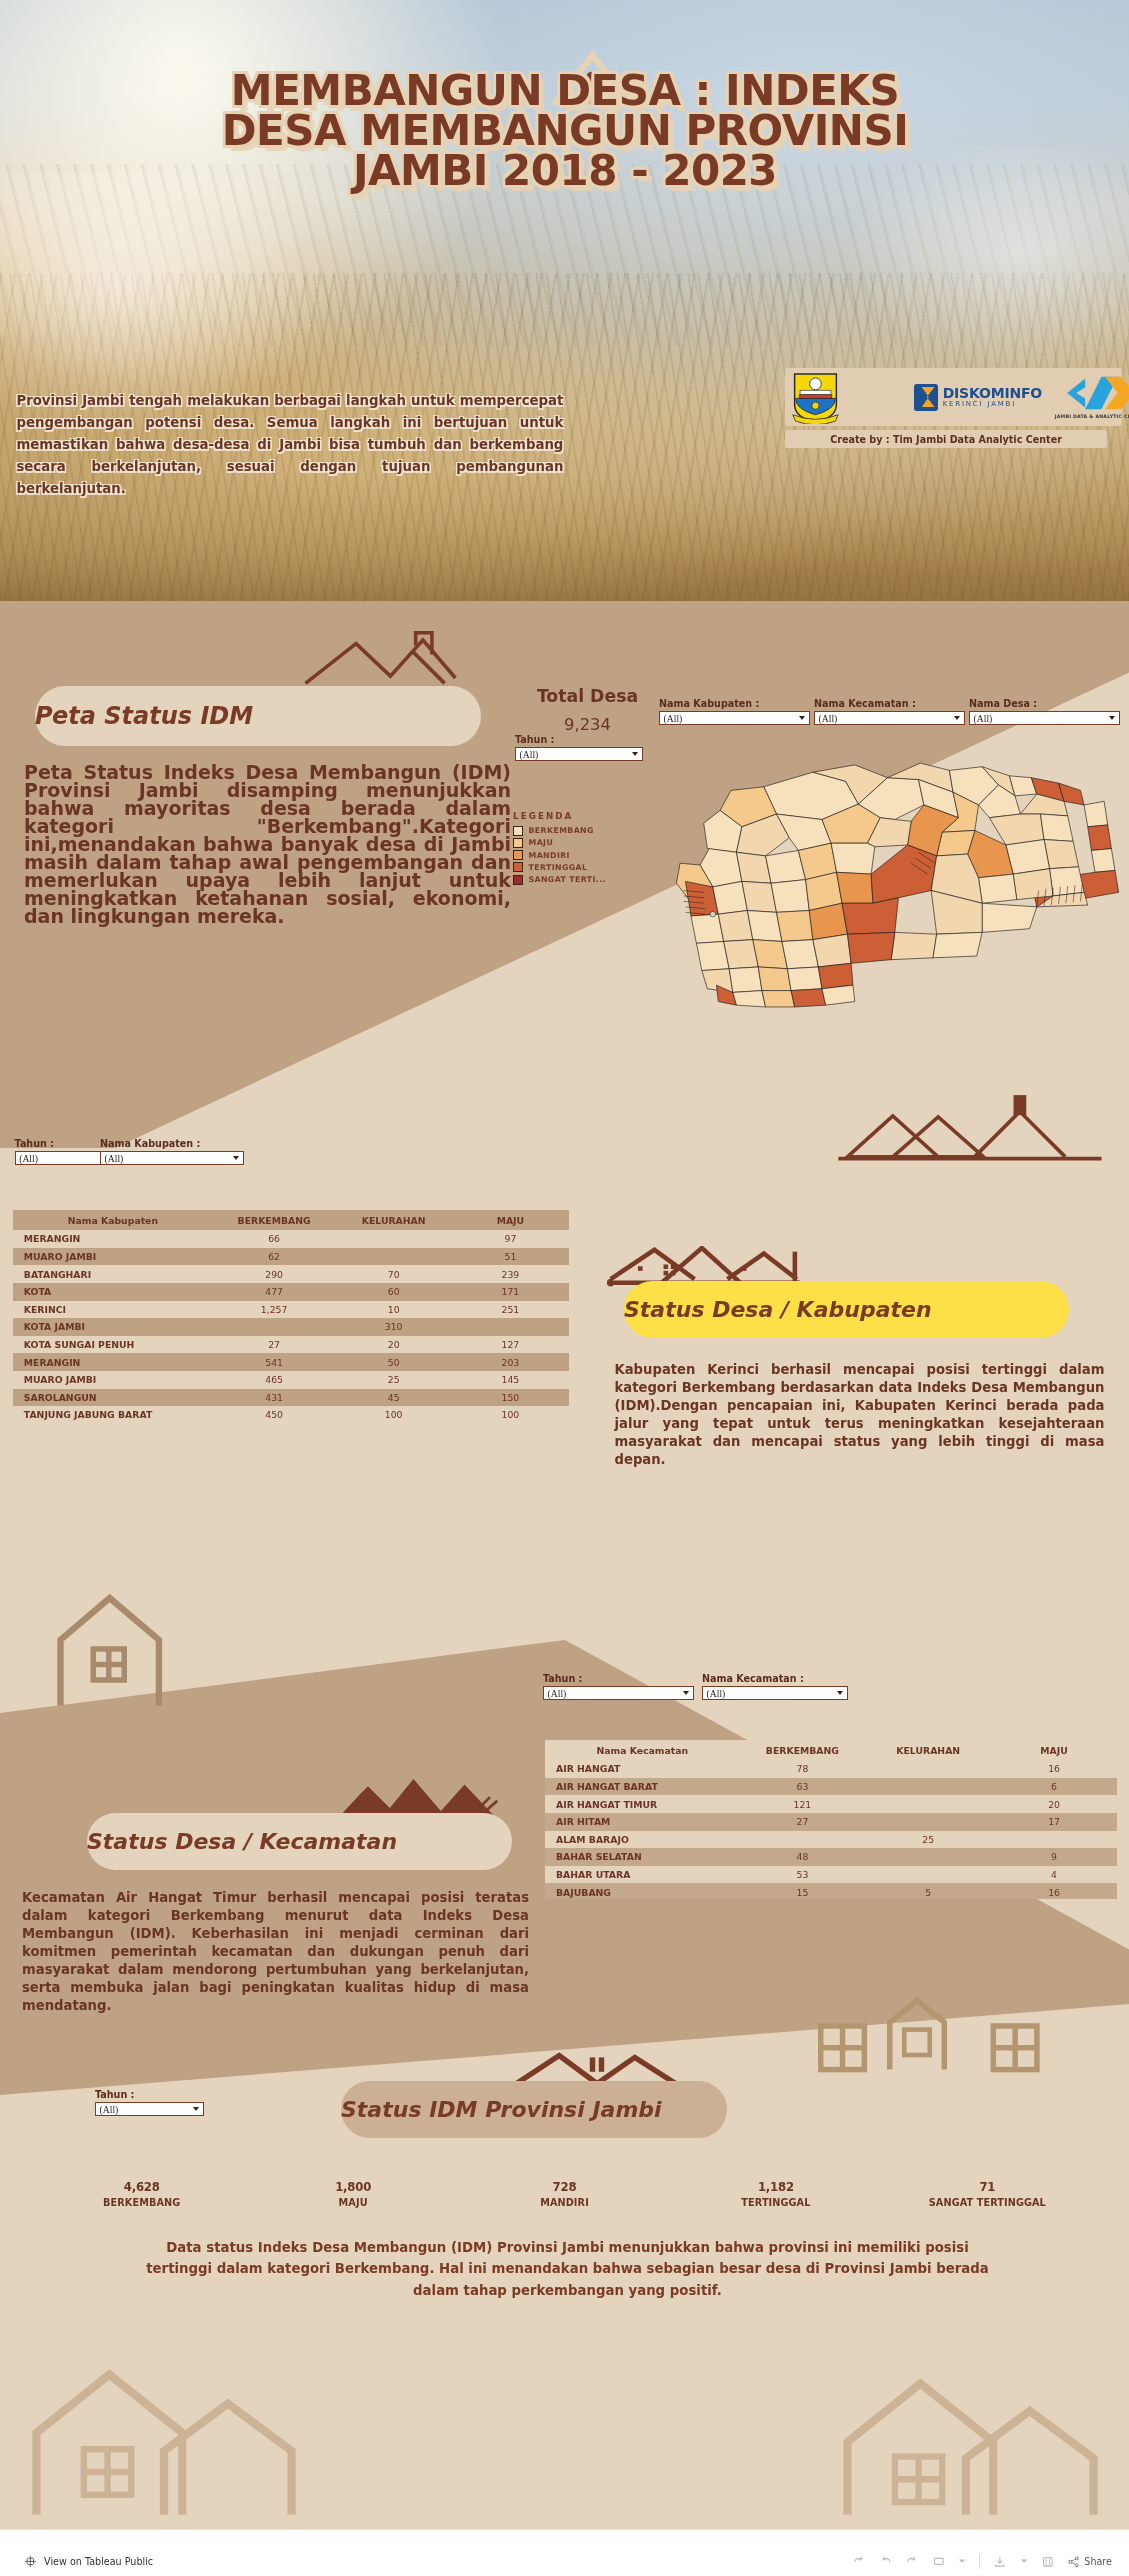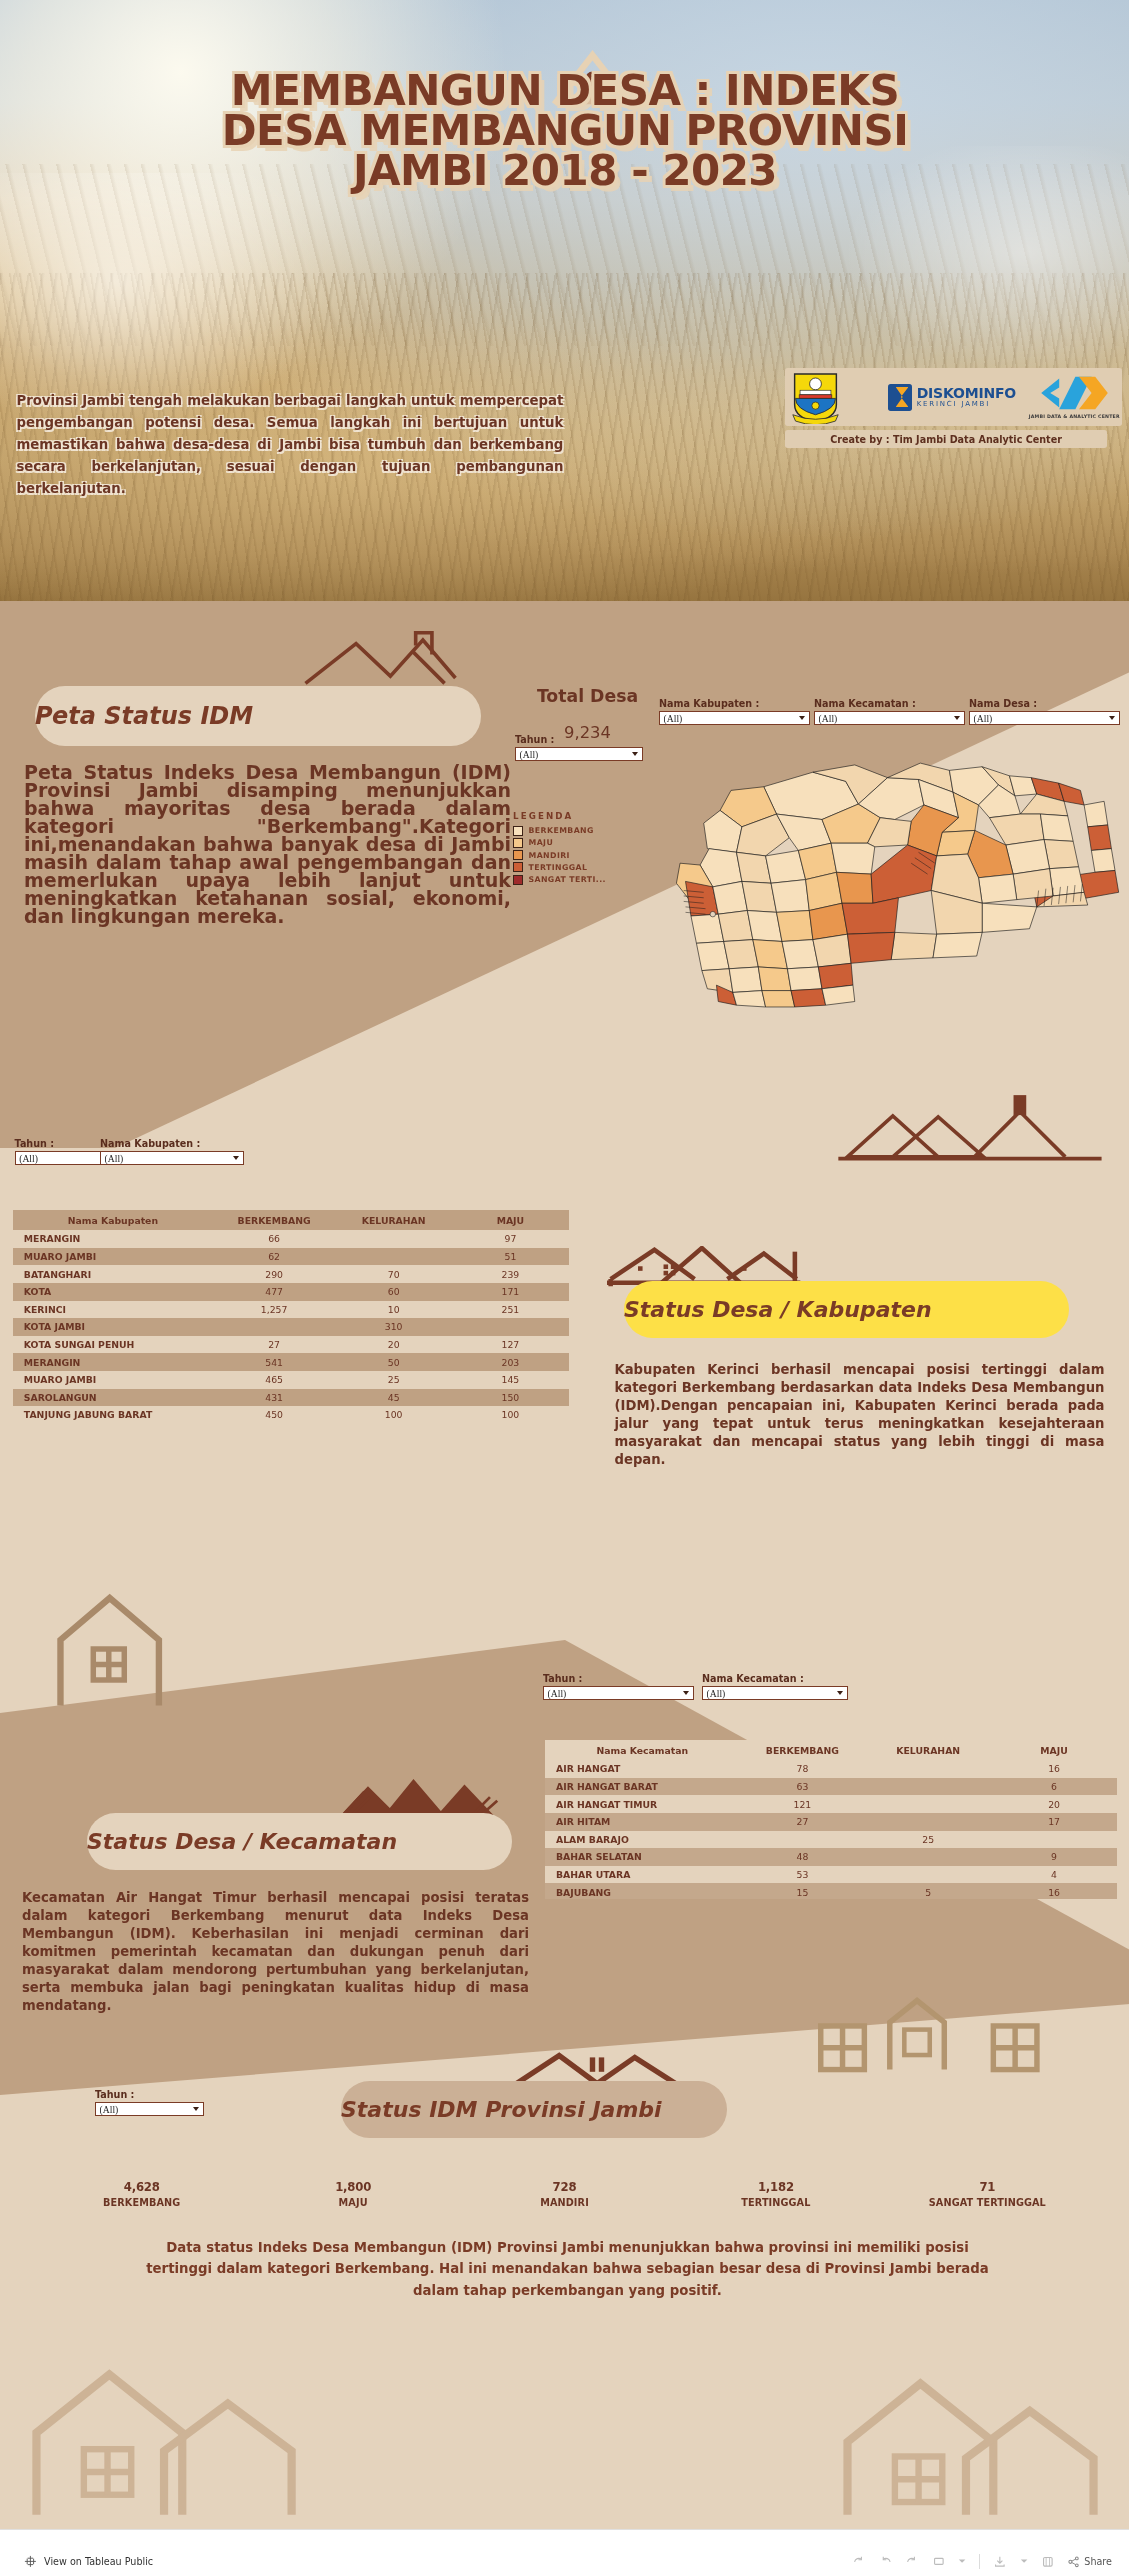--- a/index.html
+++ b/index.html
@@ -84,21 +84,21 @@
   }
 
   
   .logo-panel {
     position: absolute; left: 785px; top: 368px; width: 337px; height: 58px;
     background: #e0cdb2;
     border-radius: 2.7px;
     display: flex; align-items: center;
   }
   .crest { width: 49px; height: 53px; margin-left: 5.5px; flex: 0 0 auto; }
-  .diskominfo { display: flex; align-items: center; margin-left: 3px; padding-left: 45px; }
+  .diskominfo { display: flex; align-items: center; margin-left: 29px; padding-left: 45px; }
   .dk-mark {
     width: 24.6px; height: 27px; background: #1d4f91; border-radius: 2.7px;
     position: relative; flex: 0 0 auto;
   }
   .dk-mark::after {
     content: ""; position: absolute; left: 8.2px; top: 3.6px; width: 12.8px; height: 20px;
     background: #f5a623; clip-path: polygon(0 0, 100% 0, 40% 50%, 100% 100%, 0 100%, 55% 50%);
   }
   .dk-text { margin-left: 4.6px; line-height: 1; }
   .dk-name { font-family: "DejaVu Sans", sans-serif; font-weight: bold; font-size: 14px; color: #1d4f91; letter-spacing: -0.2px; }
@@ -144,21 +144,21 @@
   .pill-idm { position: absolute; left: 341px; top: 25.5px; width: 386px; height: 57px; font-size: 22px; background: #cbb096; }
 
   .para {
     font-family: "DejaVu Sans", sans-serif; font-weight: 600;
     color: #6b3524; text-align: justify;
   }
   .para-peta { position: absolute; left: 24px; top: 162px; width: 487px; font-size: 19px; line-height: 18px; }
 
   .total-desa { position: absolute; left: 519px; top: 686px; width: 137px; text-align: center; }
   .total-desa .t1 { font-family: "DejaVu Sans", sans-serif; font-weight: bold; font-size: 17.3px; color: #6b3524; }
-  .total-desa .t2 { font-family: "DejaVu Sans", sans-serif; font-size: 16.4px; color: #6b3524; margin-top: 17px; }
+  .total-desa .t2 { font-family: "DejaVu Sans", sans-serif; font-size: 16.4px; color: #6b3524; margin-top: 9px; }
 
   
   .flt-label {
     font-family: "DejaVu Sans", sans-serif; font-size: 9.6px; font-weight: 600;
     color: #5a2d1e; margin-bottom: 1.8px; white-space: nowrap;
   }
   .flt-box {
     background: #ffffff; border: 0.9px solid #7a3b26;
     height: 14.6px; display: flex; align-items: center;
     padding: 0 3.6px; font-family: "Liberation Serif", serif; font-size: 9.6px; color: #222;

